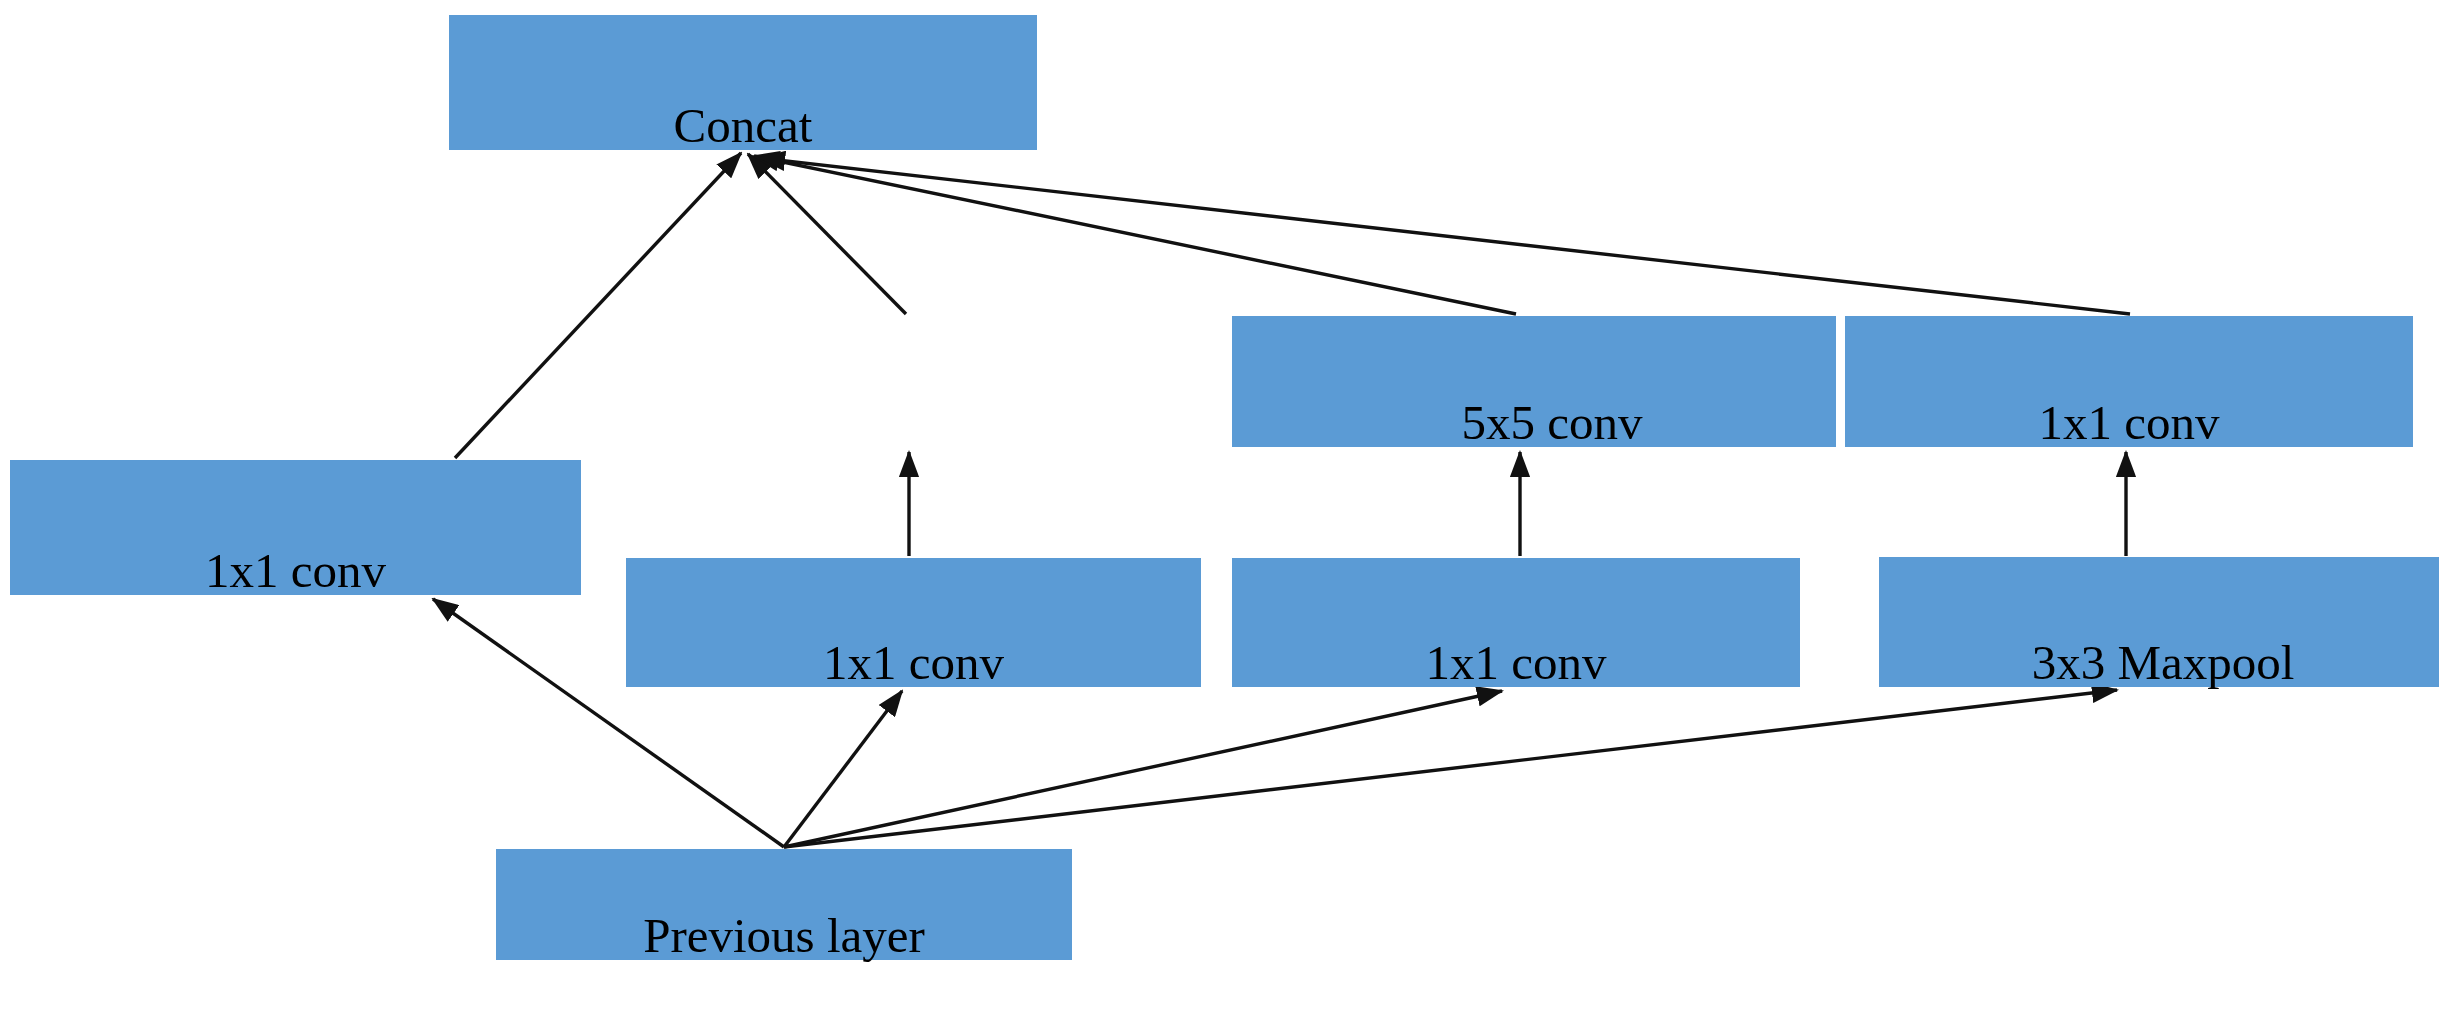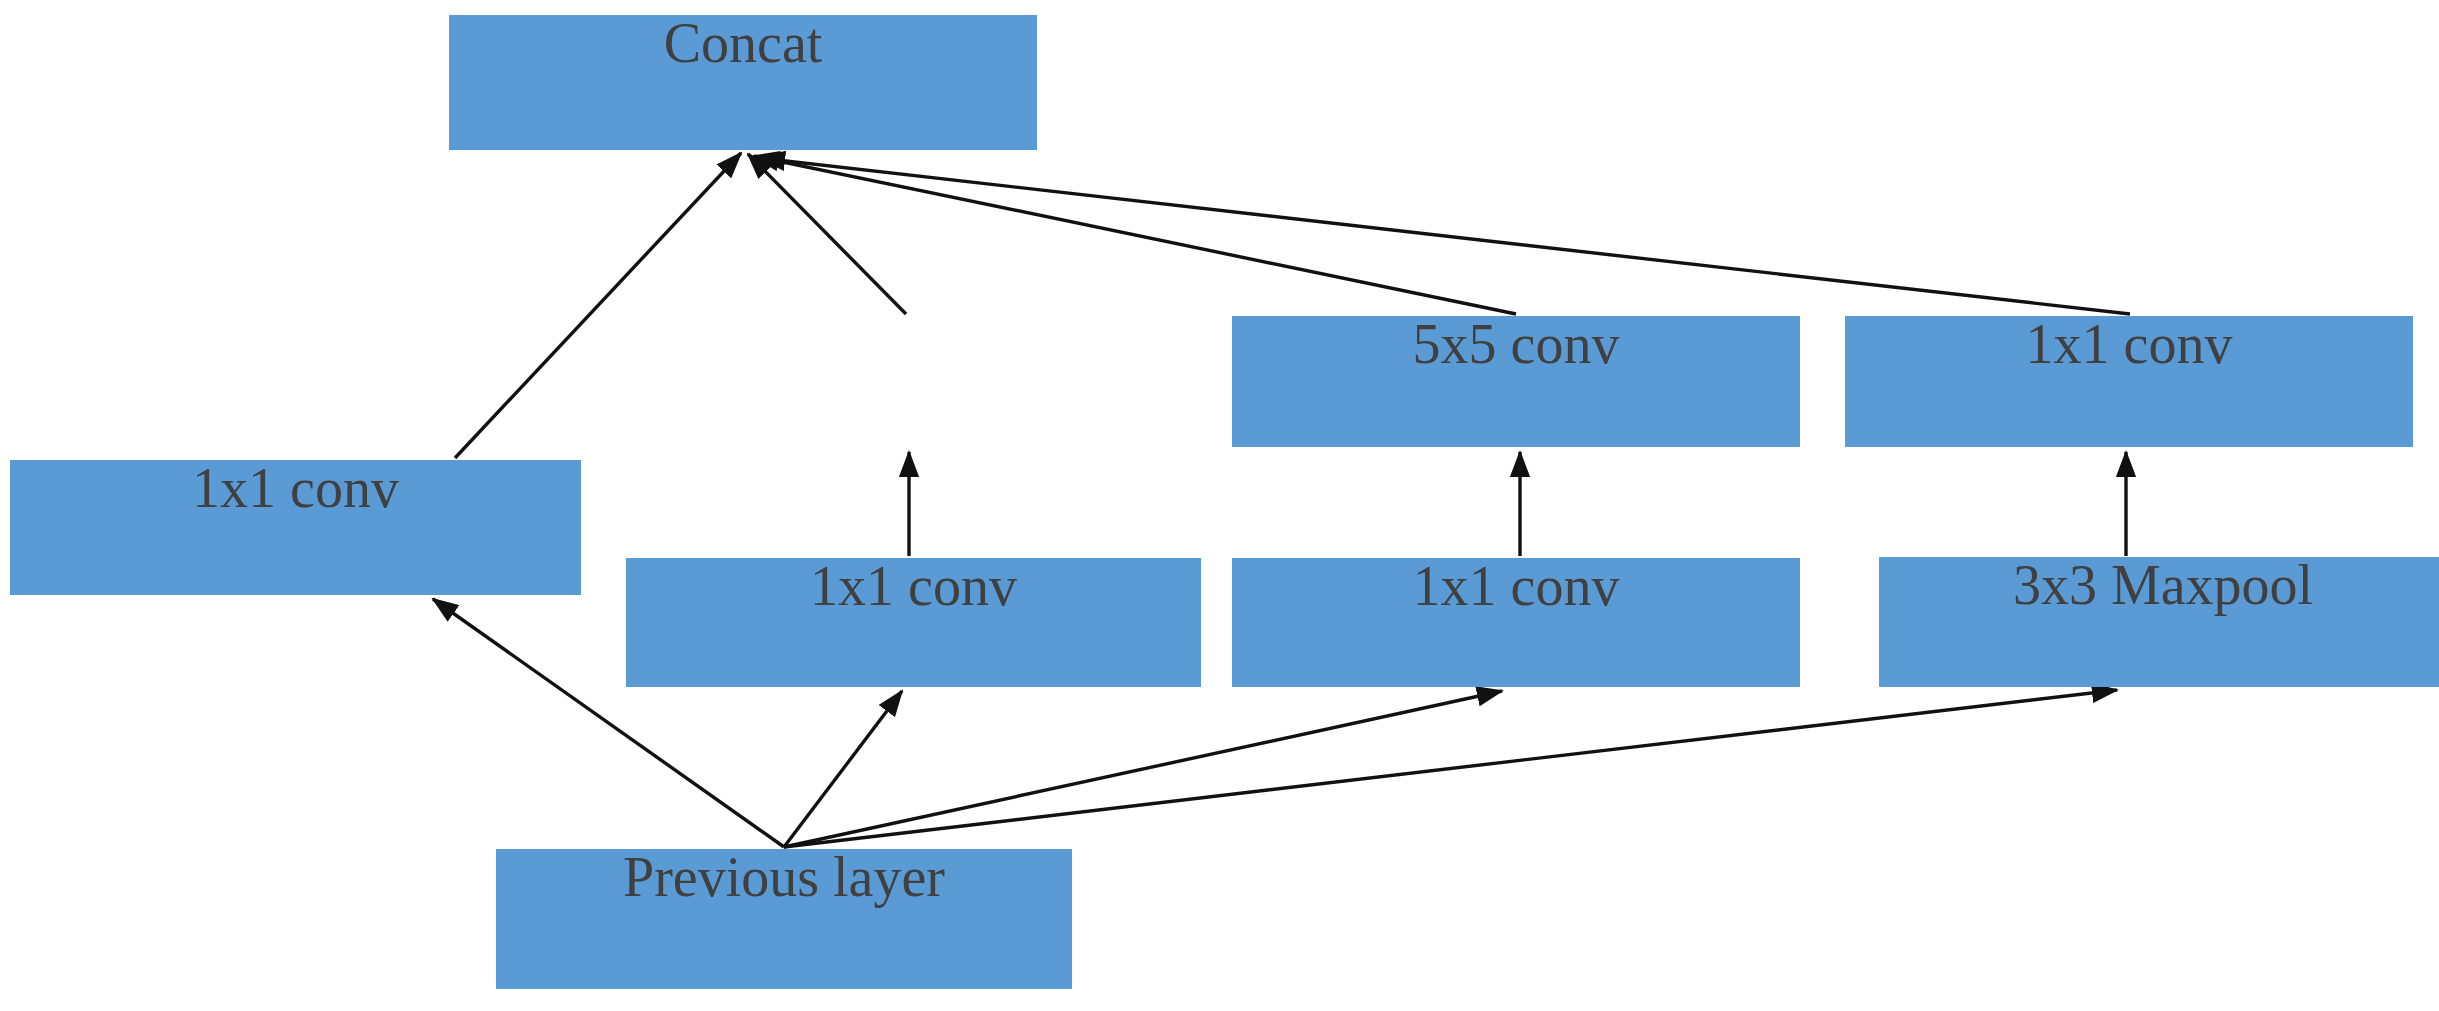--- a/index.html
+++ b/index.html
@@ -11,25 +11,25 @@
     position: relative;
     width: 2439px;
     height: 1011px;
     background: #ffffff;
     font-family: "Liberation Serif", "DejaVu Serif", serif;
     overflow: hidden;
   }
   .node {
     position: absolute;
     background: #5b9bd5;
-    color: #404040;
+    color: #000000;
     display: flex;
-    align-items: flex-start;
+    align-items: flex-end;
     justify-content: center;
-    font-size: 56px;
+    font-size: 49px;
     line-height: 1;
     white-space: nowrap;
     user-select: none;
   }
   .arrows {
     position: absolute;
     left: 0;
     top: 0;
     width: 2439px;
     height: 1011px;
@@ -65,21 +65,21 @@
     <line x1="784" y1="847" x2="902" y2="691" marker-end="url(#ah)"></line>
     <line x1="784" y1="847" x2="1502" y2="691" marker-end="url(#ah)"></line>
     <line x1="784" y1="847" x2="2117" y2="690" marker-end="url(#ah)"></line>
   </svg>
 
   <div class="node" style="left:449px;  top:15px;  width:588px; height:135px;">
     <span>Concat</span>
   </div>
 
 
-  <div class="node" style="left:1232px; top:316px; width:568px; height:131px;">
+  <div class="node" style="left:1232px; top:316px; width:568px; height:131px;padding-left:36px;">
     <span>5x5 conv</span>
   </div>
 
   <div class="node" style="left:1845px; top:316px; width:568px; height:131px;">
     <span>1x1 conv</span>
   </div>
 
   <div class="node" style="left:10px;   top:460px; width:571px; height:135px;">
     <span>1x1 conv</span>
   </div>
@@ -89,17 +89,17 @@
   </div>
 
   <div class="node" style="left:1232px; top:558px; width:568px; height:129px;">
     <span>1x1 conv</span>
   </div>
 
   <div class="node" style="left:1845px; top:557px; width:568px; height:130px;margin-left:34px;">
     <span>3x3 Maxpool</span>
   </div>
 
-  <div class="node" style="left:496px;  top:849px; width:576px; height:140px;">
+  <div class="node" style="left:496px;  top:849px; width:576px; height:111px;">
     <span>Previous layer</span>
   </div>
 
 </div>
 
 </body></html>

